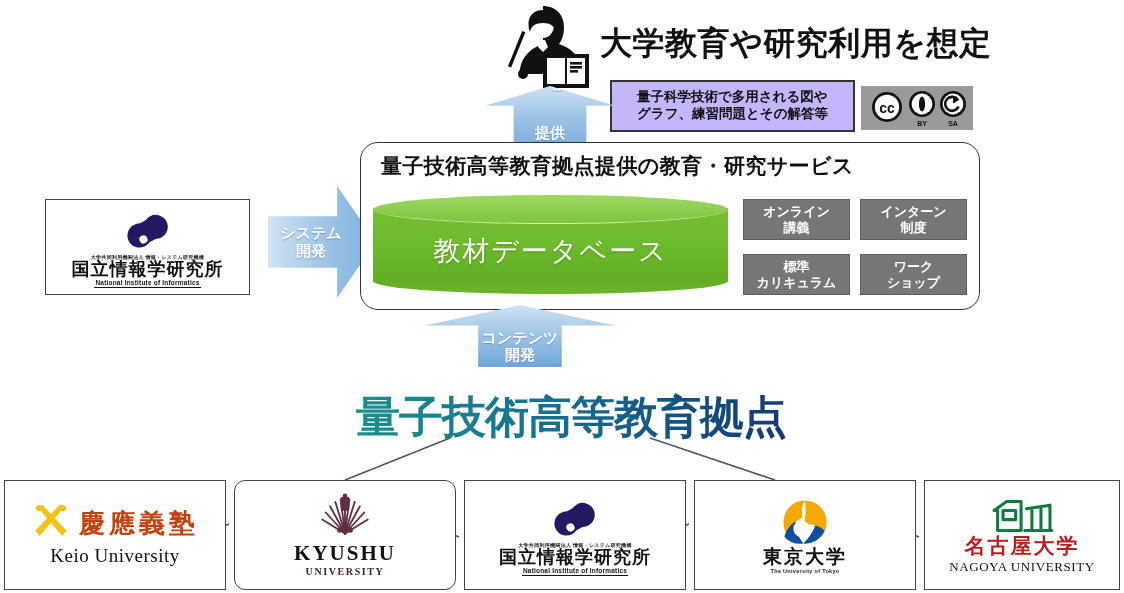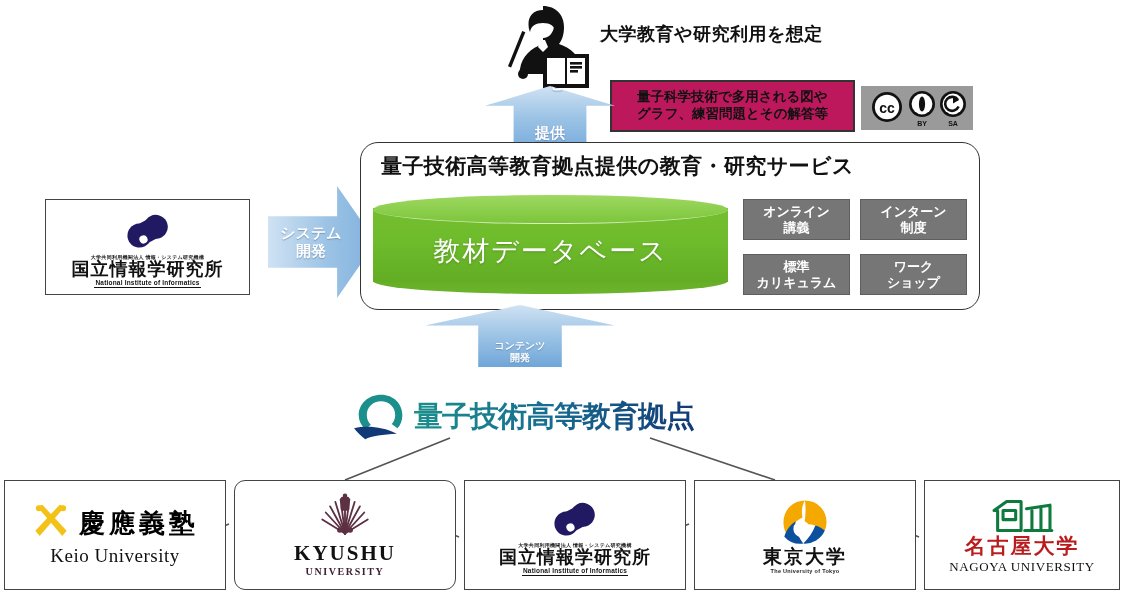--- a/index.html
+++ b/index.html
@@ -9,28 +9,28 @@
     color:#1a1a1a;
   }
   .abs{position:absolute;}
 
   
   #teacher-icon{left:495px;top:4px;width:100px;height:90px;}
 
   
   #audience-note{
     left:600px;top:22px;width:420px;
-    font-size:18px;font-weight:bold;letter-spacing:.5px;
+    font-size:32px;font-weight:bold;letter-spacing:.5px;
     color:#111;white-space:nowrap;
   }
 
   
   #content-callout{
     left:610px;top:80px;width:245px;height:52px;
-    border:2px solid #333;background:#be185d;
+    border:2px solid #333;background:#c4b5fd;
     display:flex;align-items:center;justify-content:center;
     box-sizing:border-box;
   }
   #content-callout .txt{
     font-size:13.5px;font-weight:bold;line-height:1.25;
     text-align:left;color:#111;white-space:pre-line;
   }
 
   
   #cc-badge{left:861px;top:86px;width:112px;height:44px;}
@@ -50,21 +50,21 @@
 
   
   #content-arrow{
     left:425px;top:305px;width:190px;height:62px;
     background:linear-gradient(180deg,#cfe2f3 0%,#9cc3e5 50%,#6fa6d8 100%);
     clip-path:polygon(50% 0%,100% 33%,72% 33%,72% 100%,28% 100%,28% 33%,0% 33%);
     display:flex;flex-direction:column;align-items:center;justify-content:flex-end;
     padding-bottom:4px;box-sizing:border-box;
   }
   #content-arrow span{
-    color:#fff;font-size:10px;font-weight:bold;line-height:1.15;
+    color:#fff;font-size:15px;font-weight:bold;line-height:1.15;
     text-shadow:0 1px 1px rgba(80,110,150,.55);
   }
 
   
   #system-arrow{
     left:268px;top:186px;width:108px;height:112px;
     background:linear-gradient(90deg,#cfe2f3 0%,#9cc3e5 55%,#7fb0de 100%);
     clip-path:polygon(0% 27%,64% 27%,64% 0%,100% 50%,64% 100%,64% 73%,0% 73%);
     display:flex;flex-direction:column;align-items:center;justify-content:center;
     box-sizing:border-box;padding-right:22px;
@@ -120,38 +120,38 @@
   }
   .tile{
     background:#767676;border:1px solid #5e5e5e;
     display:flex;align-items:center;justify-content:center;text-align:center;
     color:#fff;font-size:13px;font-weight:bold;line-height:1.2;white-space:pre-line;
   }
 
   
   #qedc-logo{left:352px;top:388px;width:380px;height:58px;display:flex;align-items:center;}
   #qedc-wordmark{
-    font-size:29px;font-weight:bold;letter-spacing:-1px;
+    font-size:44px;font-weight:bold;letter-spacing:-1px;
     background:linear-gradient(90deg,#1b8f8c 0%,#176f91 45%,#123a76 100%);
     -webkit-background-clip:text;background-clip:text;color:transparent;
     margin-left:4px;white-space:nowrap;
   }
 
   
   #connectors{left:0;top:430px;width:1124px;height:60px;}
 
   
   .uni-box{
     position:absolute;top:480px;height:110px;
     border:1.6px solid #444;background:#fff;box-sizing:border-box;
     display:flex;align-items:center;justify-content:center;
   }
   .uni-inner{display:flex;flex-direction:column;align-items:center;justify-content:center;}
 
-  .keio-name{font-family:"DejaVu Sans",sans-serif;font-size:26px;font-weight:bold;color:#000000;letter-spacing:4px;line-height:1;}
+  .keio-name{font-family:"DejaVu Sans",sans-serif;font-size:26px;font-weight:bold;color:#c2410c;letter-spacing:4px;line-height:1;}
   .keio-en{font-family:"Liberation Serif",serif;font-size:19px;color:#111;letter-spacing:.5px;margin-top:2px;}
   .kyushu-en{font-family:"Liberation Serif",serif;font-size:21px;font-weight:bold;color:#111;letter-spacing:2px;line-height:1;margin-top:4px;}
   .kyushu-sub{font-family:"Liberation Serif",serif;font-size:10px;font-weight:bold;color:#3c2030;letter-spacing:1.6px;margin-top:2px;}
   .nii-jp{font-family:"DejaVu Sans",sans-serif;font-size:18px;font-weight:bold;color:#111;letter-spacing:1px;line-height:1;}
   .nii-tiny{font-size:5px;font-weight:bold;color:#222;letter-spacing:.3px;line-height:1;}
   .nii-en{font-size:6.5px;font-weight:bold;color:#111;letter-spacing:.2px;border-bottom:1px solid #111;padding:0 1px 1px 1px;margin-top:1px;}
   .ut-jp{font-family:"DejaVu Sans",sans-serif;font-size:19px;font-weight:bold;color:#111;letter-spacing:2px;line-height:1;}
   .ut-en{font-size:5.5px;font-weight:bold;color:#222;letter-spacing:.3px;margin-top:2px;}
   .nagoya-jp{font-family:"DejaVu Sans",sans-serif;font-size:21px;font-weight:bold;color:#b91c1c;letter-spacing:2px;line-height:1;}
   .nagoya-en{font-family:"Liberation Serif",serif;font-size:13px;color:#111;letter-spacing:.6px;margin-top:2px;}

